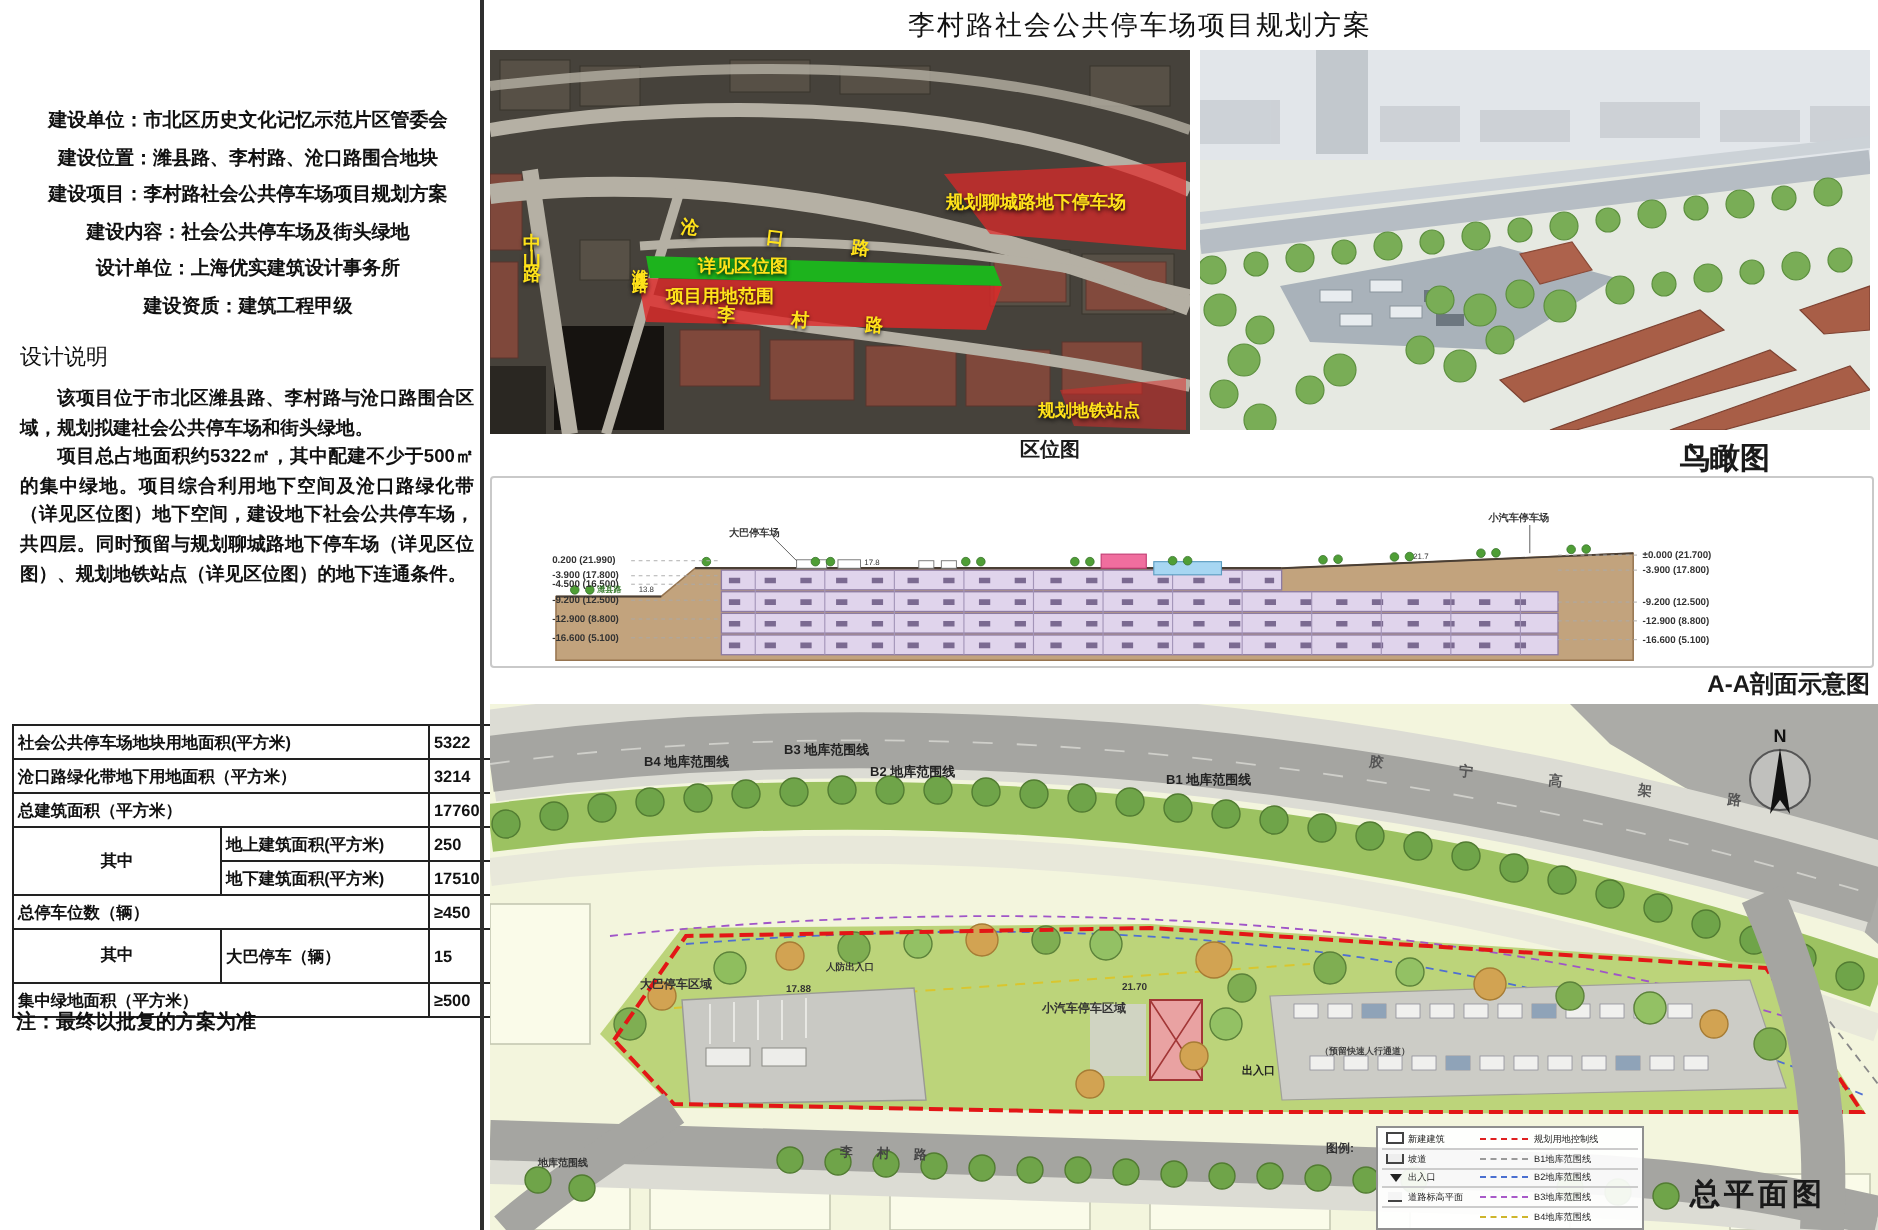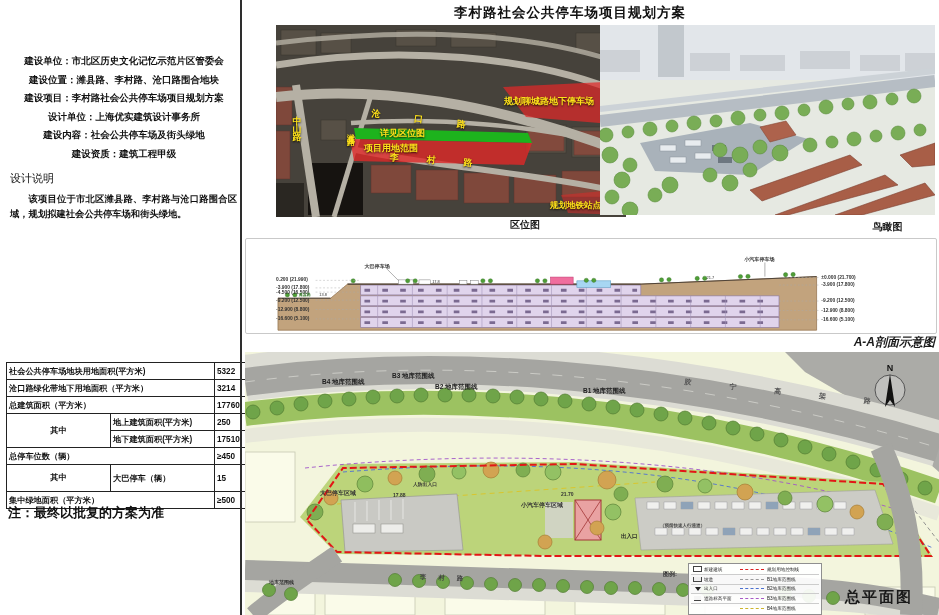--- a/index.html
+++ b/index.html
@@ -10,31 +10,31 @@
   #info{left:10px;top:52px;width:228px;font-size:9.5px;font-weight:bold;line-height:18.5px;}
   .info-line{white-space:nowrap;text-align:center;}
   #design{left:10px;top:171px;width:227px;}
   #design .dn-head{font-size:11px;font-weight:normal;margin:0 0 6px 0;}
   #design p{margin:0;font-size:9.3px;font-weight:bold;line-height:14.6px;text-indent:2em;text-align:justify;}
   #spec-table{left:6px;top:362px;border-collapse:collapse;width:260px;table-layout:fixed;}
   #spec-table td{border:1px solid #222;font-size:8.2px;font-weight:bold;padding:1px 2px;height:14px;vertical-align:middle;overflow:hidden;}
   #spec-table td.g{width:20px;text-align:center;word-break:break-all;line-height:10px;}
   #spec-table td.v{width:46px;}
   #spec-table tr.tall td{height:24px;}
-  #table-note{left:8px;top:504px;font-size:13px;font-weight:bold;}
+  #table-note{left:8px;top:504px;font-size:10px;font-weight:bold;}
   #vline{left:240px;top:0;width:2px;height:615px;background:#2e2e2e;}
   
-  #title{left:242px;top:4px;width:656px;text-align:center;font-size:13.5px;font-weight:bold;letter-spacing:1px;}
+  #title{left:242px;top:4px;width:656px;text-align:center;font-size:13.5px;font-weight:normal;letter-spacing:1px;}
   .fig-cap{font-weight:bold;color:#1a1a1a;}
   #cap-loc{left:455px;top:218px;width:140px;text-align:center;font-size:10px;}
-  #cap-air{left:840px;top:220px;width:95px;text-align:center;font-size:10px;}
-  #cap-sec{left:770px;top:334px;width:165px;text-align:right;font-size:12px;font-style:italic;}
+  #cap-air{left:840px;top:220px;width:95px;text-align:left;font-size:15px;}
+  #cap-sec{left:770px;top:334px;width:165px;text-align:right;font-size:12px;}
   #cap-plan{left:845px;top:588px;font-size:15px;letter-spacing:2px;}
   
-  #locmap{left:245px;top:25px;width:350px;height:192px;overflow:hidden;background:#46423b;margin-left:31px;}
+  #locmap{left:245px;top:25px;width:350px;height:192px;overflow:hidden;background:#46423b;}
   #airview{left:600px;top:25px;width:335px;height:190px;overflow:hidden;background:#e6e9e4;}
   #section{left:245px;top:238px;width:690px;height:94px;background:#fff;border:1px solid #c9c9c9;border-radius:2px;}
   #siteplan{left:245px;top:352px;width:694px;height:263px;overflow:hidden;background:#f3f5dd;}
   
   .ylabel{position:absolute;color:#ffe21a;font-weight:bold;white-space:nowrap;line-height:1;
           text-shadow:0 1px 2px rgba(0,0,0,.9);}
   .vtext{writing-mode:vertical-rl;text-orientation:upright;}
   
   .plabel{position:absolute;color:#222;font-weight:bold;white-space:nowrap;line-height:1;}
   .spread{transform-origin:left top;}
@@ -55,28 +55,29 @@
 </style>
 </head>
 <body>
 
 <div id="board">
 
   <div id="info" class="abs">
     <div class="info-line">建设单位：市北区历史文化记忆示范片区管委会</div>
     <div class="info-line">建设位置：潍县路、李村路、沧口路围合地块</div>
     <div class="info-line">建设项目：李村路社会公共停车场项目规划方案</div>
+    <div class="info-line">建设内容：社会公共停车场及街头绿地</div>
     <div class="info-line">设计单位：上海优实建筑设计事务所</div>
-    <div class="info-line">建设内容：社会公共停车场及街头绿地</div>
     <div class="info-line">建设资质：建筑工程甲级</div>
   </div>
 
   <div id="design" class="abs">
     <div class="dn-head">设计说明</div>
     <p>该项目位于市北区潍县路、李村路与沧口路围合区域，规划拟建社会公共停车场和街头绿地。</p>
+    <p>项目总占地面积约5322㎡，其中配建不少于500㎡的集中绿地。项目综合利用地下空间及沧口路绿化带（详见区位图）地下空间，建设地下社会公共停车场，共四层。同时预留与规划聊城路地下停车场（详见区位图）、规划地铁站点（详见区位图）的地下连通条件。</p>
   </div>
 
   <table id="spec-table" class="abs">
     <tbody>
         <tr>
       <td colspan="2">社会公共停车场地块用地面积(平方米)</td>
       <td class="v">5322</td>
         </tr>
     <tr>
       <td colspan="2">沧口路绿化带地下用地面积（平方米）</td>

